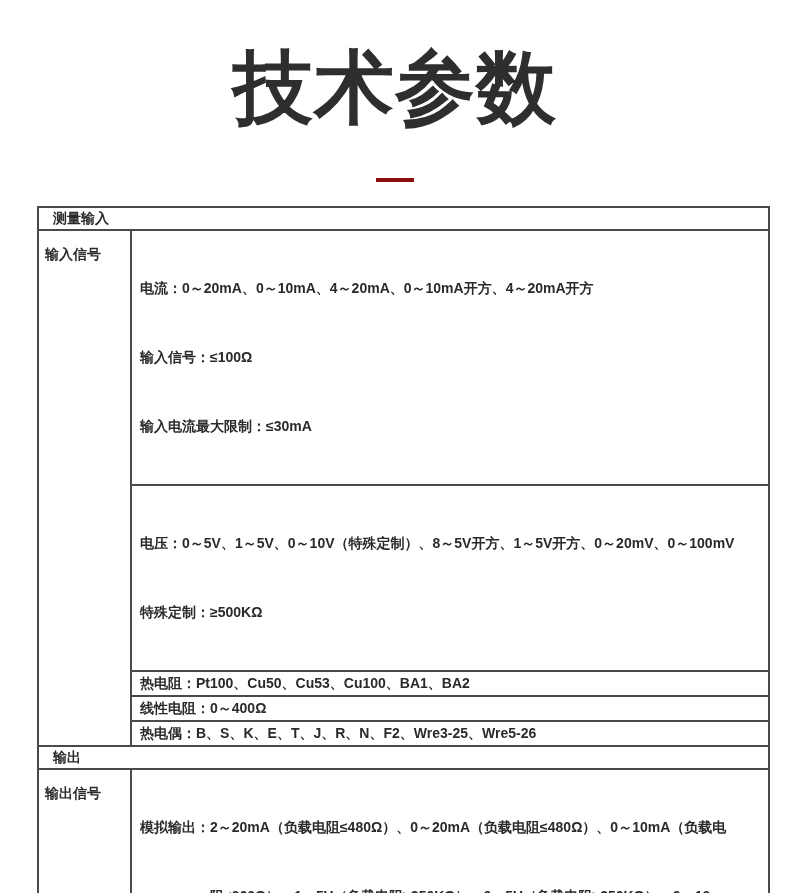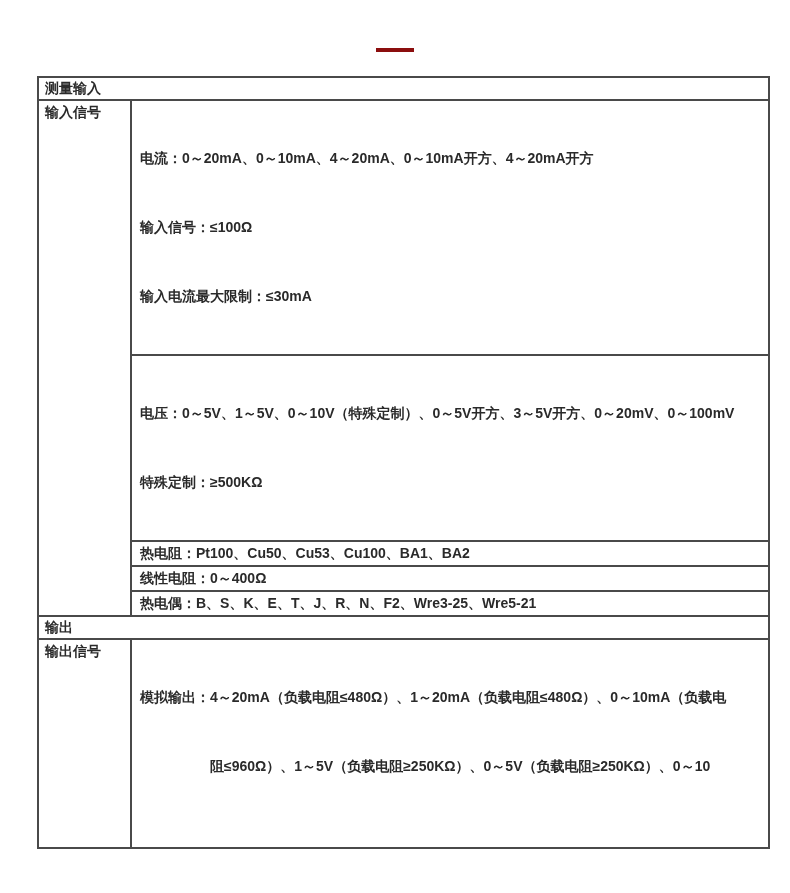--- a/index.html
+++ b/index.html
@@ -21,30 +21,31 @@
     margin:24px 0 0 37px; width:733px;
     border-collapse:collapse; table-layout:fixed;
   }
   col.c1 { width:93px; }
   td {
     border:2px solid #4a4a4a;
     font-size:14px; line-height:23px; font-weight:bold;
     vertical-align:top; overflow:hidden;
     word-break:break-all;
   }
-  td.sec { padding:0 6px; line-height:21px; }
-  td.lab { padding:0 6px; }
+  td.sec { padding:0 14px; line-height:21px; }
+  td.lab { padding:12px 6px; }
   td.val { padding:0 8px; white-space:pre-wrap; }
   .cont5 { padding-left:70px; }   
 </style>
 </head>
 <body>
 
 <div>
 
+  <h1 class="title">技术参数</h1>
   <div class="divider"></div>
 
   <table class="spec">
     <colgroup>
         <col class="c1">
         <col>
       </colgroup>
     <tbody>
 
       <tr>
@@ -54,42 +55,42 @@
       <tr>
         <td class="lab" rowspan="5">输入信号</td>
         <td class="val">
           <div>电流：0～20mA、0～10mA、4～20mA、0～10mA开方、4～20mA开方</div>
           <div>输入信号：≤100Ω</div>
           <div>输入电流最大限制：≤30mA</div>
         </td>
       </tr>
       <tr>
         <td class="val">
-          <div>电压：0～5V、1～5V、0～10V（特殊定制）、0～5V开方、3～5V开方、0～20mV、0～100mV</div>
+          <div>电压：0～5V、1～5V、0～10V（特殊定制）、8～5V开方、1～5V开方、0～20mV、0～100mV</div>
           <div>特殊定制：≥500KΩ</div>
         </td>
       </tr>
       <tr>
         <td class="val">热电阻：Pt100、Cu50、Cu53、Cu100、BA1、BA2</td>
       </tr>
       <tr>
         <td class="val">线性电阻：0～400Ω</td>
       </tr>
       <tr>
-        <td class="val">热电偶：B、S、K、E、T、J、R、N、F2、Wre3-25、Wre5-21</td>
+        <td class="val">热电偶：B、S、K、E、T、J、R、N、F2、Wre3-25、Wre5-26</td>
       </tr>
 
       <tr>
         <td colspan="2" class="sec">输出</td>
       </tr>
 
       <tr>
         <td class="lab" rowspan="4">输出信号</td>
         <td class="val">
-          <div>模拟输出：4～20mA（负载电阻≤480Ω）、1～20mA（负载电阻≤480Ω）、0～10mA（负载电</div>
+          <div>模拟输出：2～20mA（负载电阻≤480Ω）、0～20mA（负载电阻≤480Ω）、0～10mA（负载电</div>
           <div class="cont5">阻≤960Ω）、1～5V（负载电阻≥250KΩ）、0～5V（负载电阻≥250KΩ）、0～10</div>
           
         </td>
       </tr>
 
     </tbody>
   </table>
 </div>
 
 </body></html>

